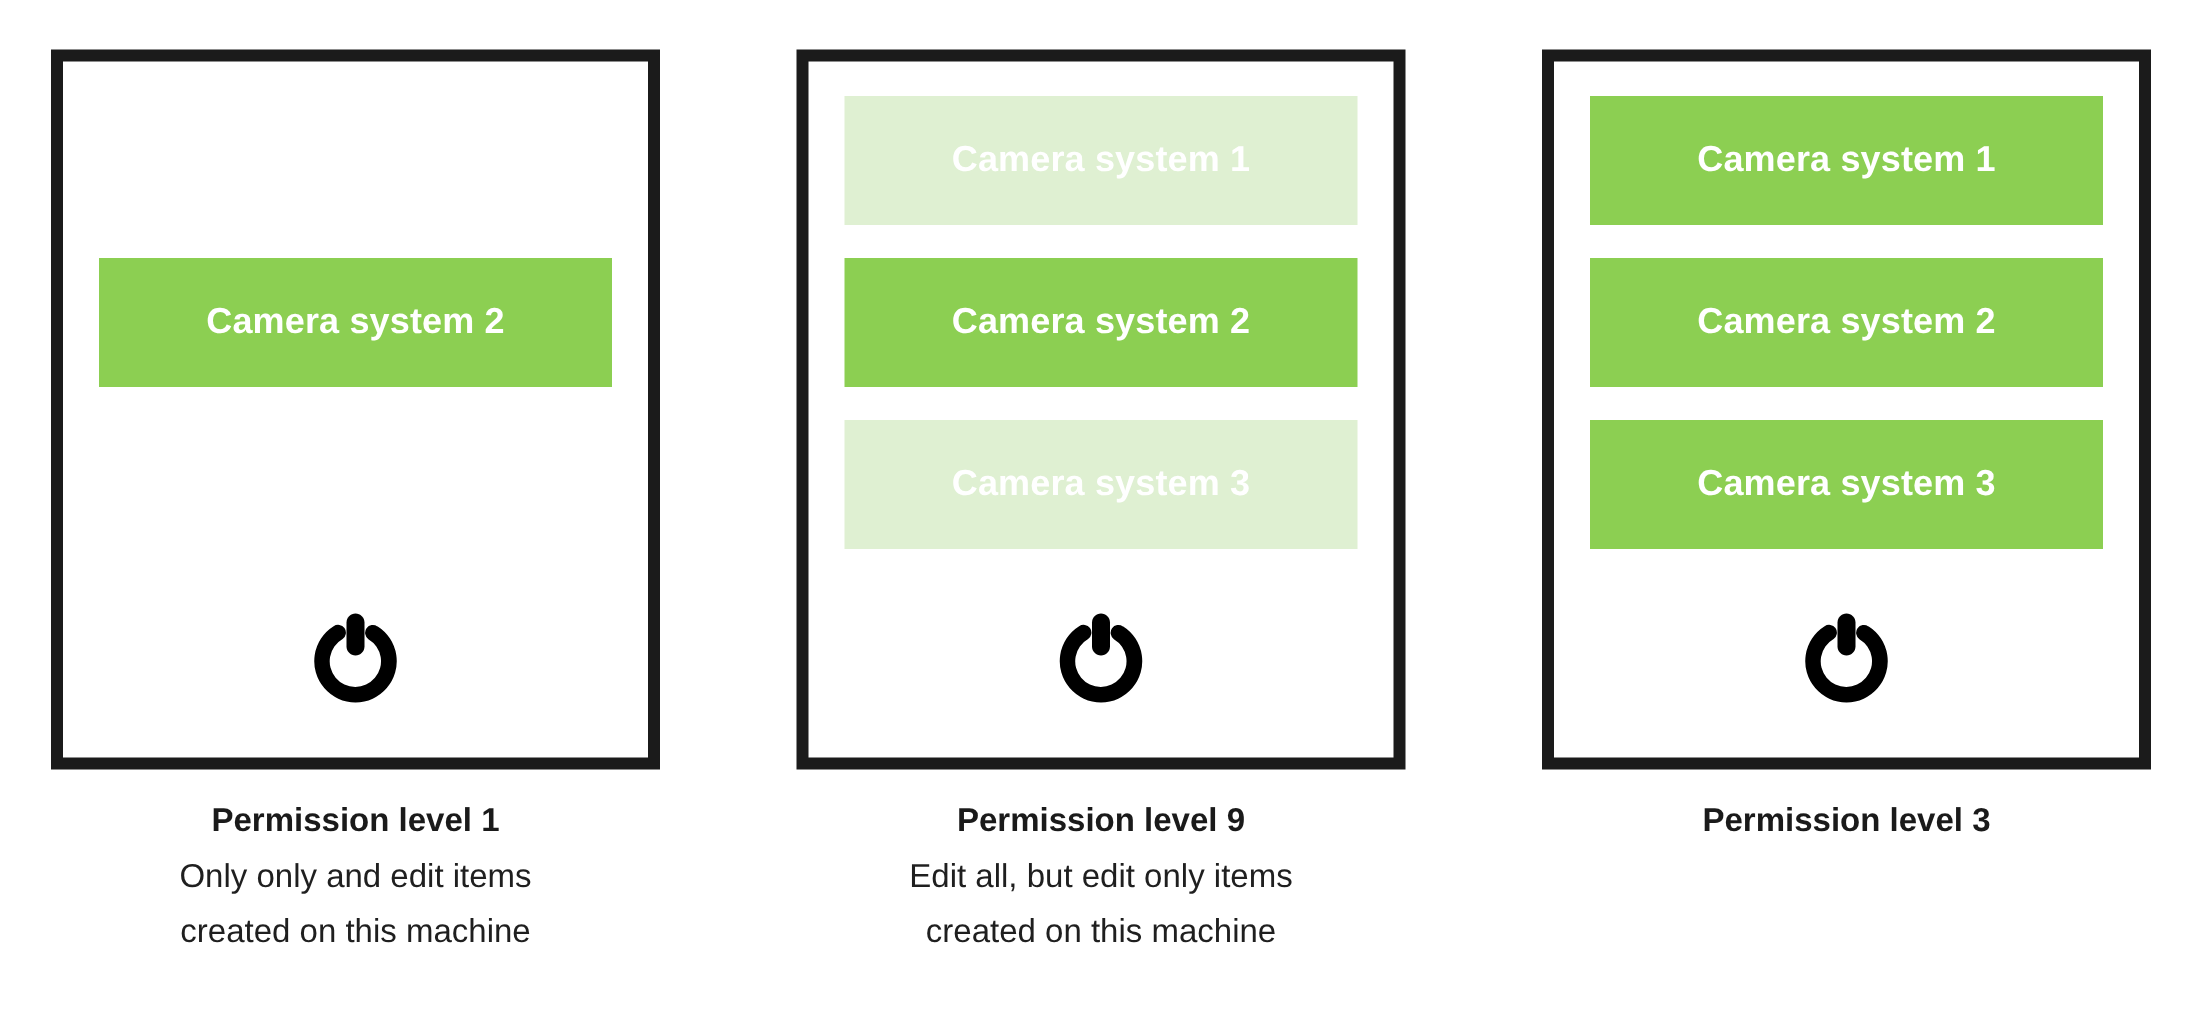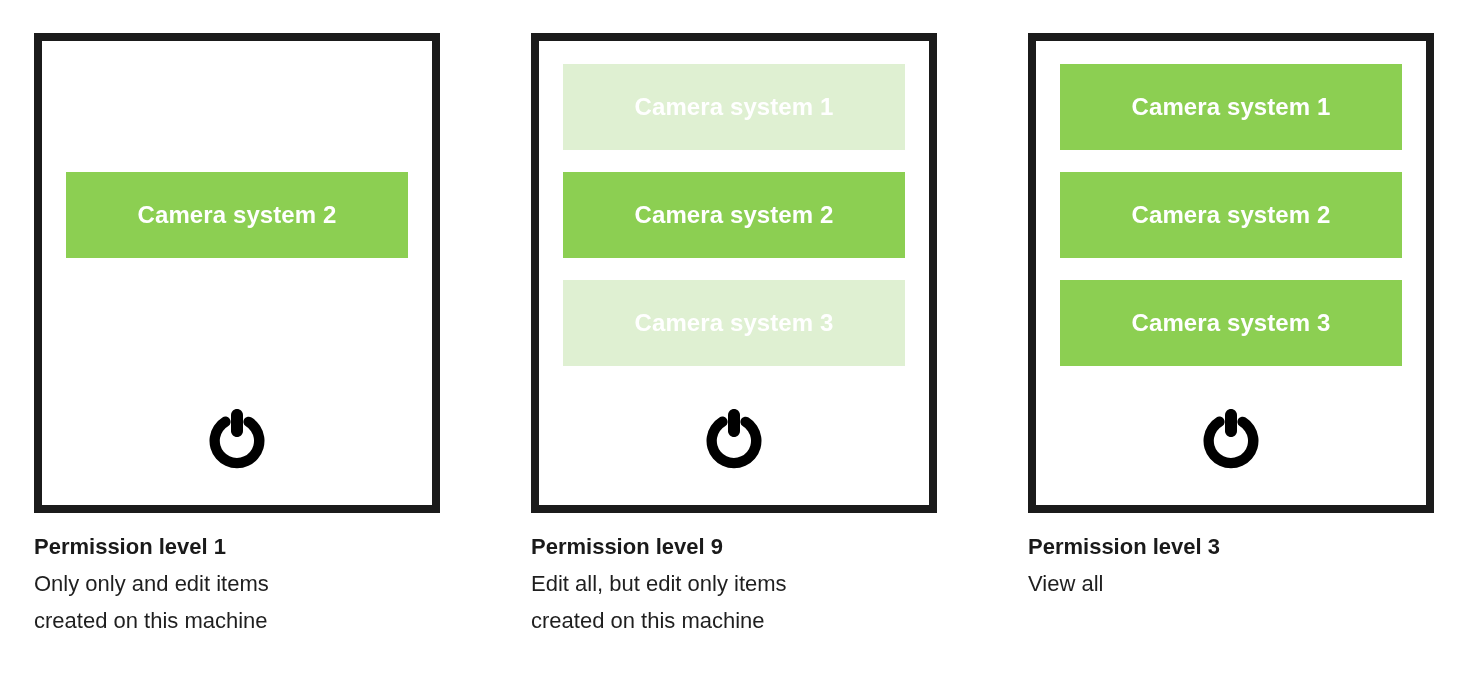--- a/index.html
+++ b/index.html
@@ -81,21 +81,21 @@
   }
   .power-icon svg {
     display: block;
     width: 64px;
     height: 64px;
   }
 
   
   .caption {
     margin-top: 20px;
-    text-align: left;
+    text-align: center;
     width: 406px;
   }
   .caption-title {
     font-size: 22px;
     font-weight: bold;
     color: #1a1a1a;
     line-height: 1.25;
     margin-bottom: 4px;
   }
   .caption-line {
@@ -161,17 +161,16 @@
       </div>
       <div class="power-icon">
         <svg viewBox="0 0 64 64" aria-hidden="true">
           <path fill="#000000" d="M32 4c-3.3 0-6 2.7-6 6v16c0 3.3 2.7 6 6 6s6-2.7 6-6V10c0-3.3-2.7-6-6-6z"></path>
           <path fill="#000000" d="M46.6 12.6a5.2 5.2 0 0 0-6 8.5A17.1 17.1 0 1 1 23.4 21a5.2 5.2 0 1 0-6-8.5 27.5 27.5 0 1 0 29.2 0z"></path>
         </svg>
       </div>
     </div>
     <div class="caption">
       <div class="caption-title">Permission level 3</div>
-      <div class="caption-line">View all</div>
     </div>
   </div>
 
 </div>
 
 </body></html>

